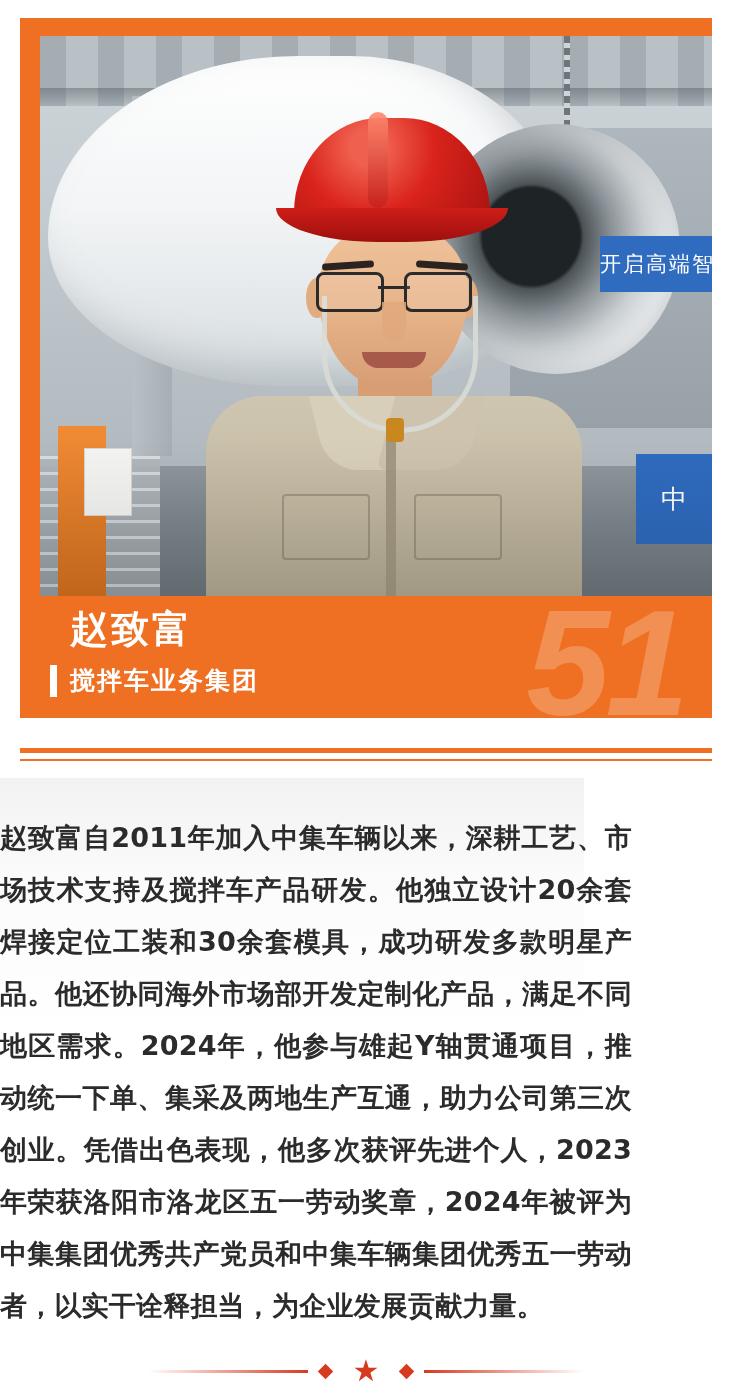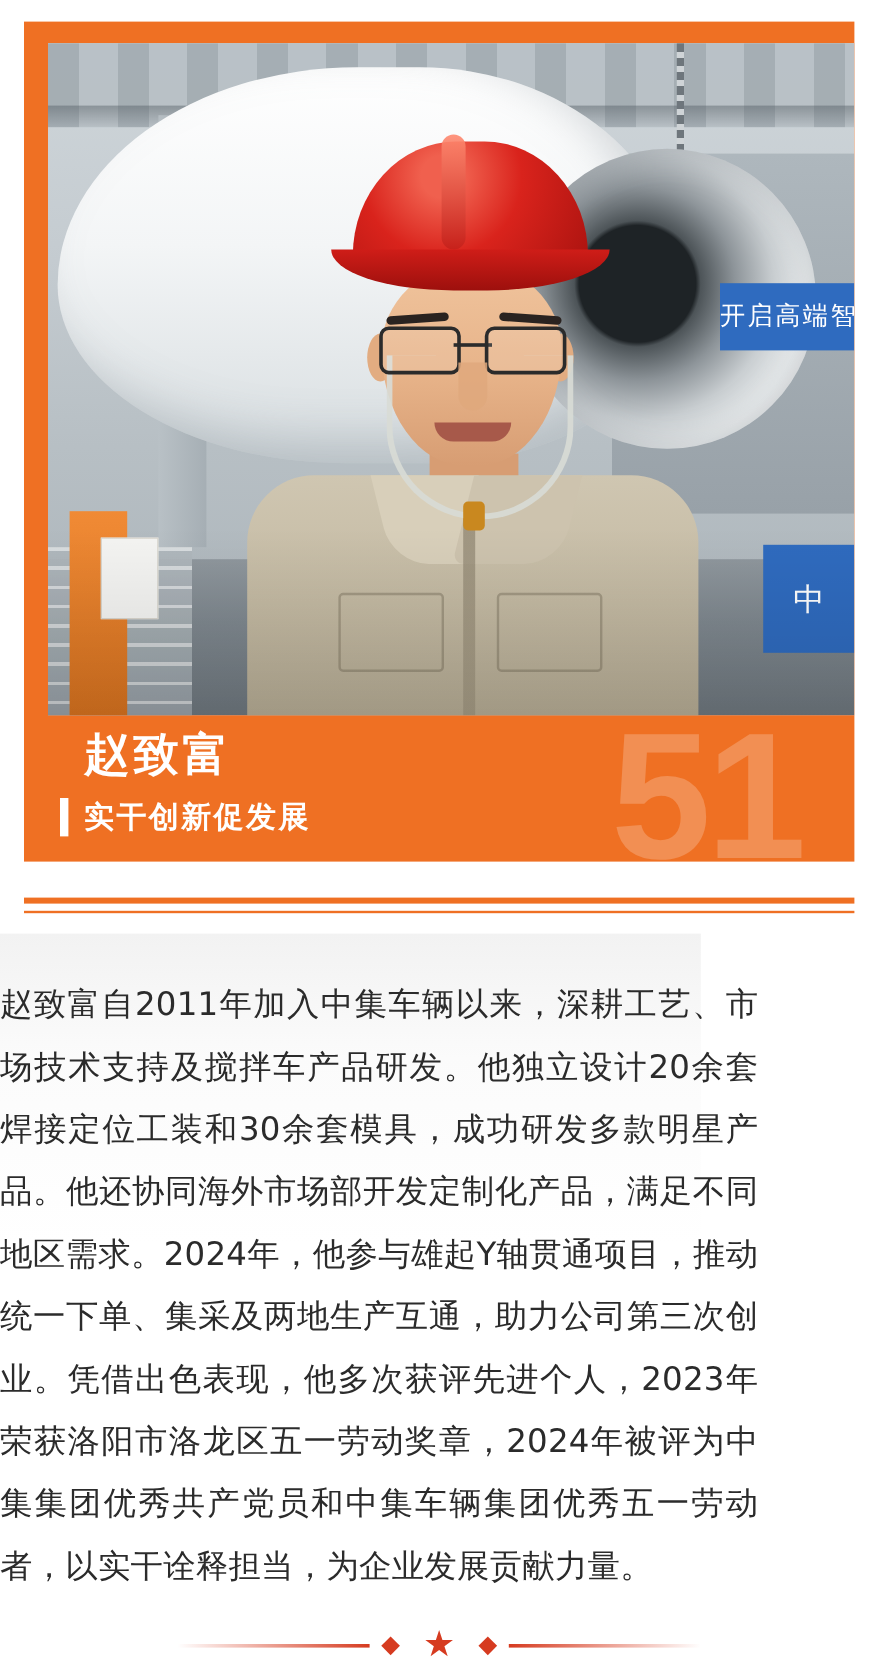--- a/index.html
+++ b/index.html
@@ -215,23 +215,24 @@
   }
 
   
   .name-band {
     position: absolute;
     left: 0; top: 578px;
     width: 692px; height: 122px;
   }
   .ghost-51 {
     position: absolute;
-    right: 44px; top: -8px;
+    right: 27px; top: -8px;
     font-size: 150px;
     font-weight: bold;
+    font-style: italic;
     color: rgba(255,255,255,.22);
     line-height: 1;
     letter-spacing: -4px;
     user-select: none;
   }
   .name-row {
     position: absolute;
     left: 50px; top: 8px;
     display: flex;
     align-items: baseline;
@@ -282,20 +283,21 @@
   }
 
   
   .body-wrap {
     position: absolute;
     left: 0; top: 760px;
     width: 584px;
     background: linear-gradient(180deg, #f2f2f2 0%, #fbfbfb 18%, #ffffff 45%);
     padding-top: 34px;
     padding-bottom: 20px;
+    font-weight: bold;
   }
   .body-text {
     margin: 0 auto;
     width: 632px;
     font-size: 27px;
     line-height: 52px;
     color: #2b2b2b;
     text-align: justify;
     letter-spacing: .2px;
     font-family: "DejaVu Sans", "Liberation Sans", sans-serif;
@@ -382,21 +384,21 @@
       <div class="photo-shadow"></div>
     </div>
 
     <div class="name-band">
       <div class="ghost-51">51</div>
       <div class="name-row">
         <span class="person-name">赵致富</span>
       </div>
       <div class="slogan-wrap">
         <span class="slogan-bar"></span>
-        <span class="slogan-text">实干创新促发展</span>
+        <span class="slogan-text">搅拌车业务集团</span>
       </div>
     </div>
   </div>
 
   <div class="rule-thick"></div>
   <div class="rule-thin"></div>
 
   <div class="body-wrap">
     <p class="body-text">赵致富自2011年加入中集车辆以来，深耕工艺、市场技术支持及搅拌车产品研发。他独立设计20余套焊接定位工装和30余套模具，成功研发多款明星产品。他还协同海外市场部开发定制化产品，满足不同地区需求。2024年，他参与雄起Y轴贯通项目，推动统一下单、集采及两地生产互通，助力公司第三次创业。凭借出色表现，他多次获评先进个人，2023年荣获洛阳市洛龙区五一劳动奖章，2024年被评为中集集团优秀共产党员和中集车辆集团优秀五一劳动者，以实干诠释担当，为企业发展贡献力量。</p>
   </div>

